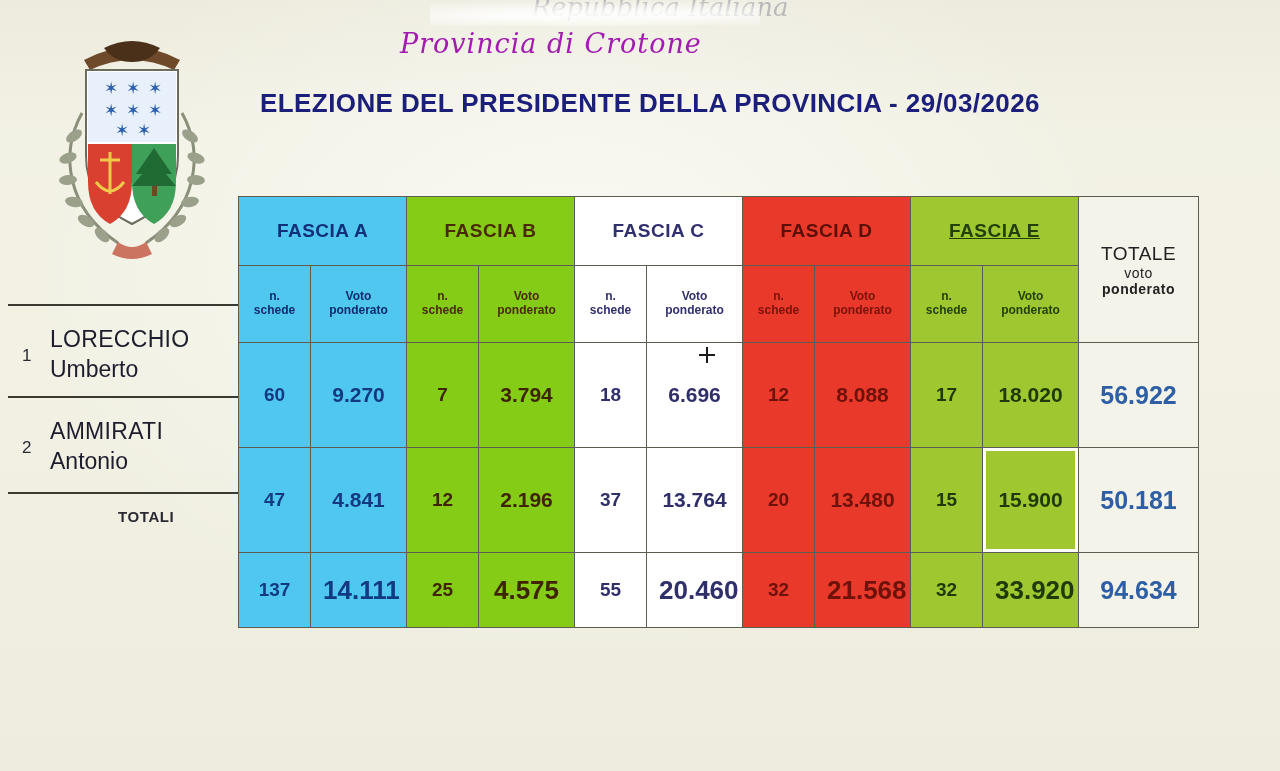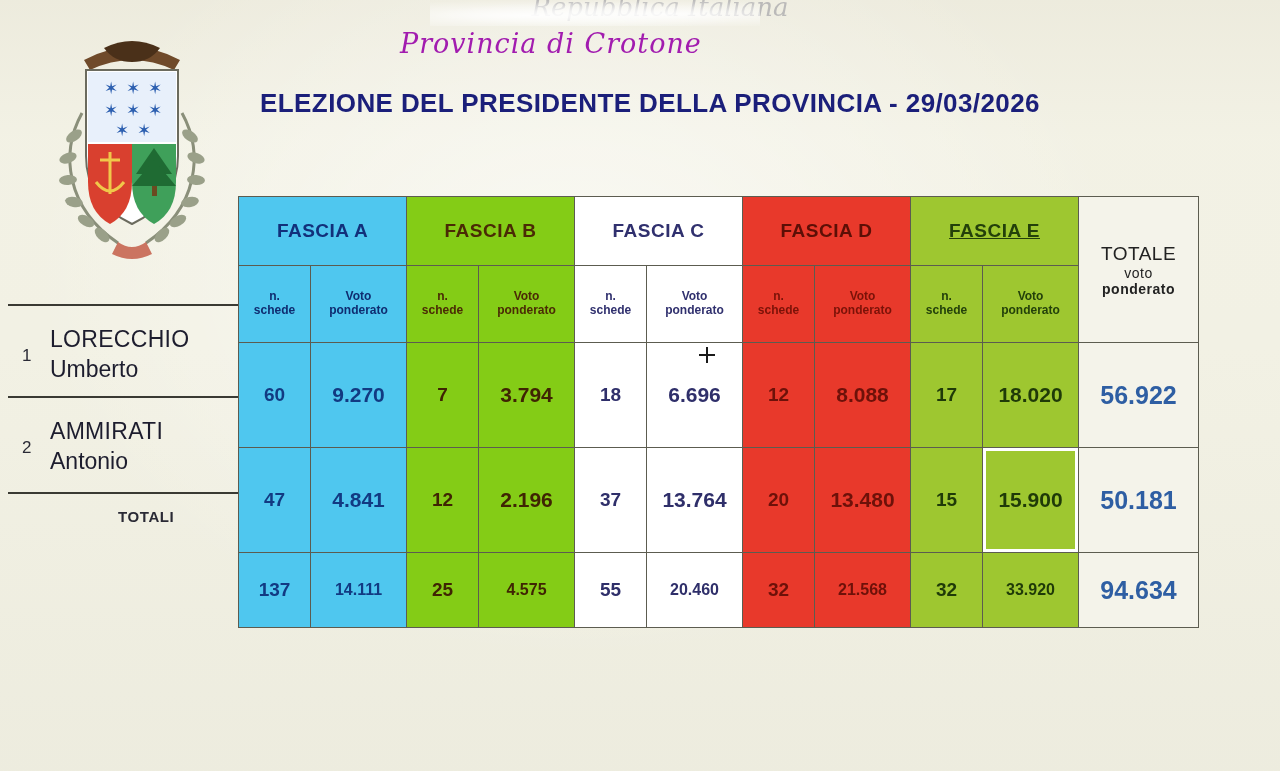--- a/index.html
+++ b/index.html
@@ -142,21 +142,21 @@
   td.num.small {
     font-size: 19px;
   }
   td.total-col {
     font-size: 25px;
     font-weight: bold;
     color: #2e5ea3;
   }
   .totals-row td {
     height: 50px;
-    font-size: 16px;
+    font-size: 26px;
     font-weight: bold;
   }
   .totals-row td.total-col { font-size: 25px; }
 
   .highlight-cell {
     box-shadow: inset 0 0 0 3px #ffffff;
   }
 
   
   .left-labels {

